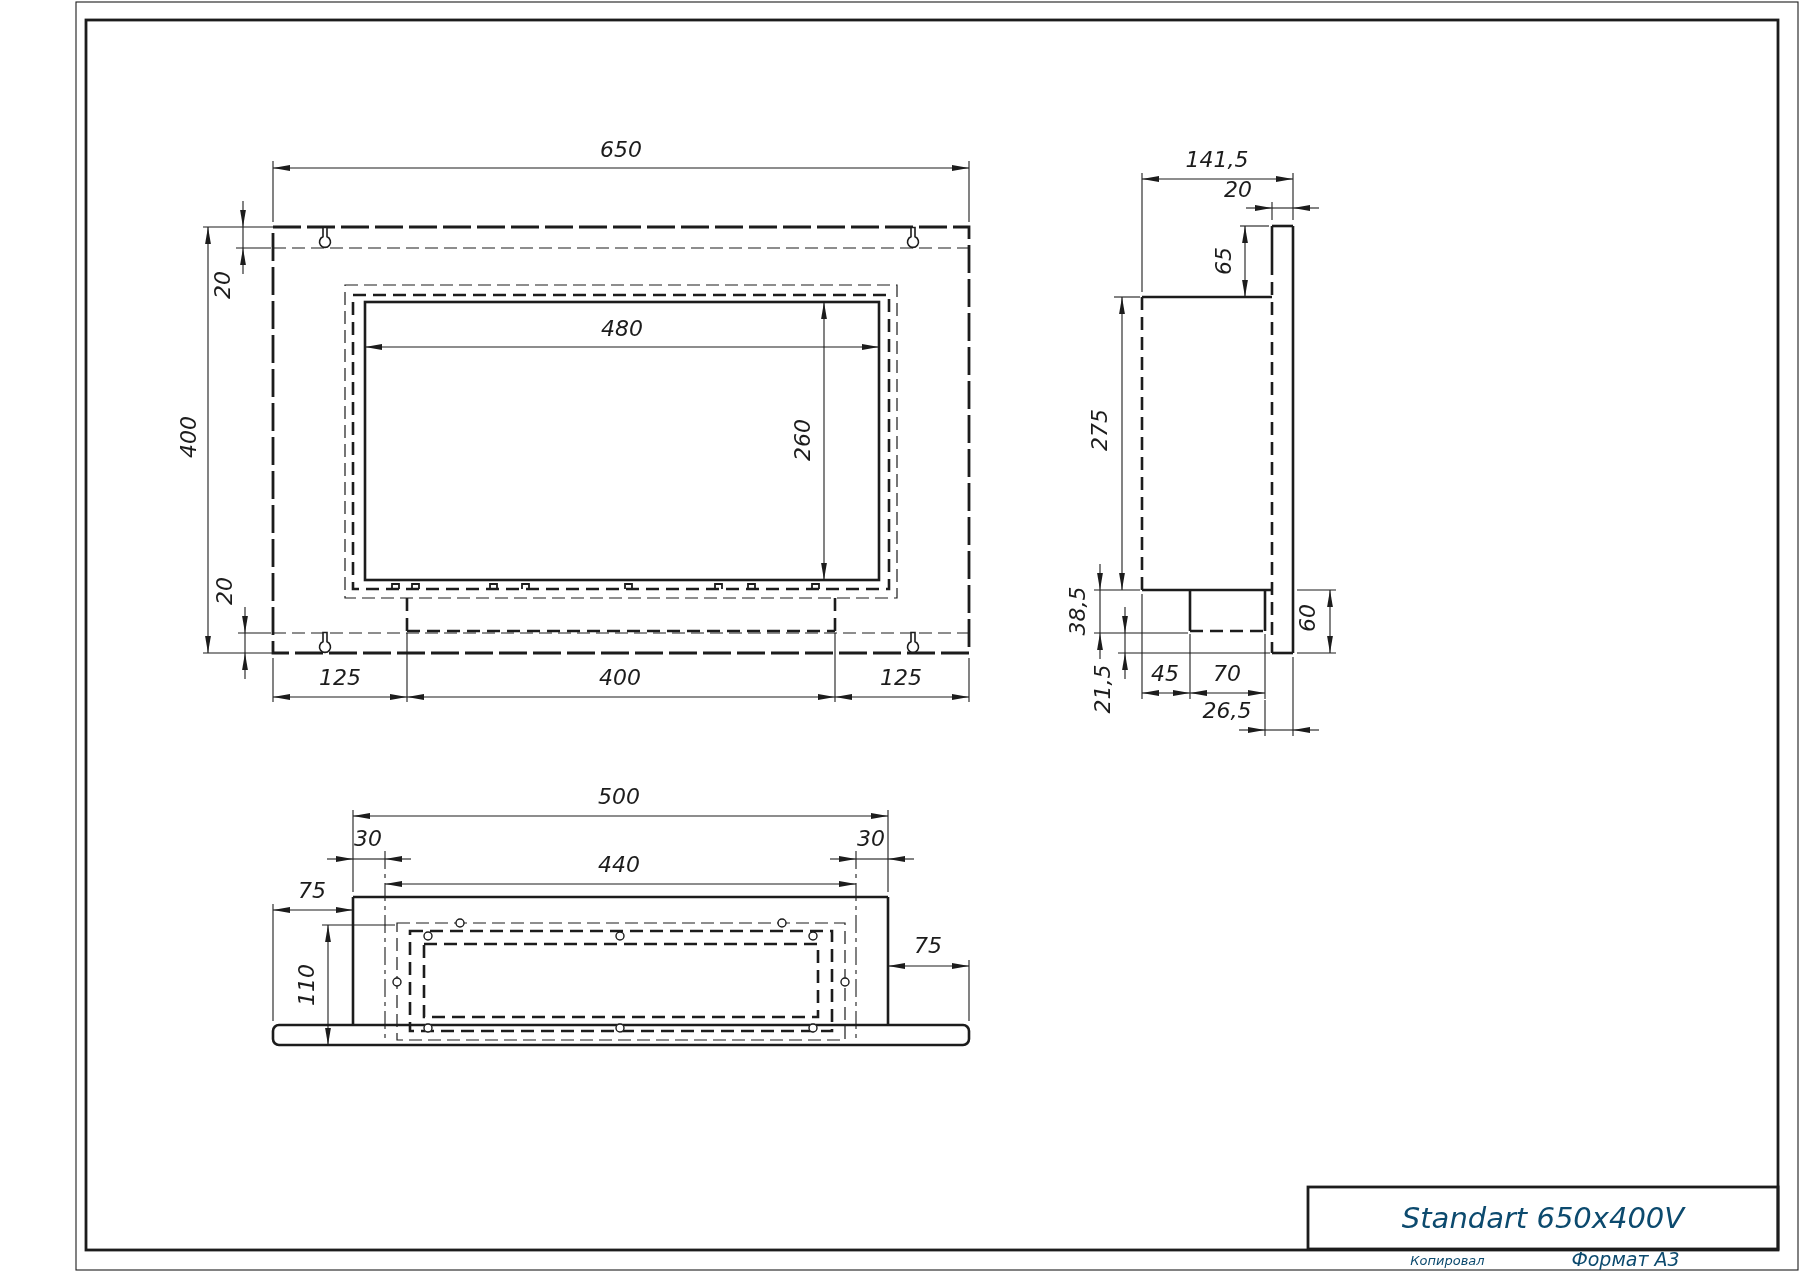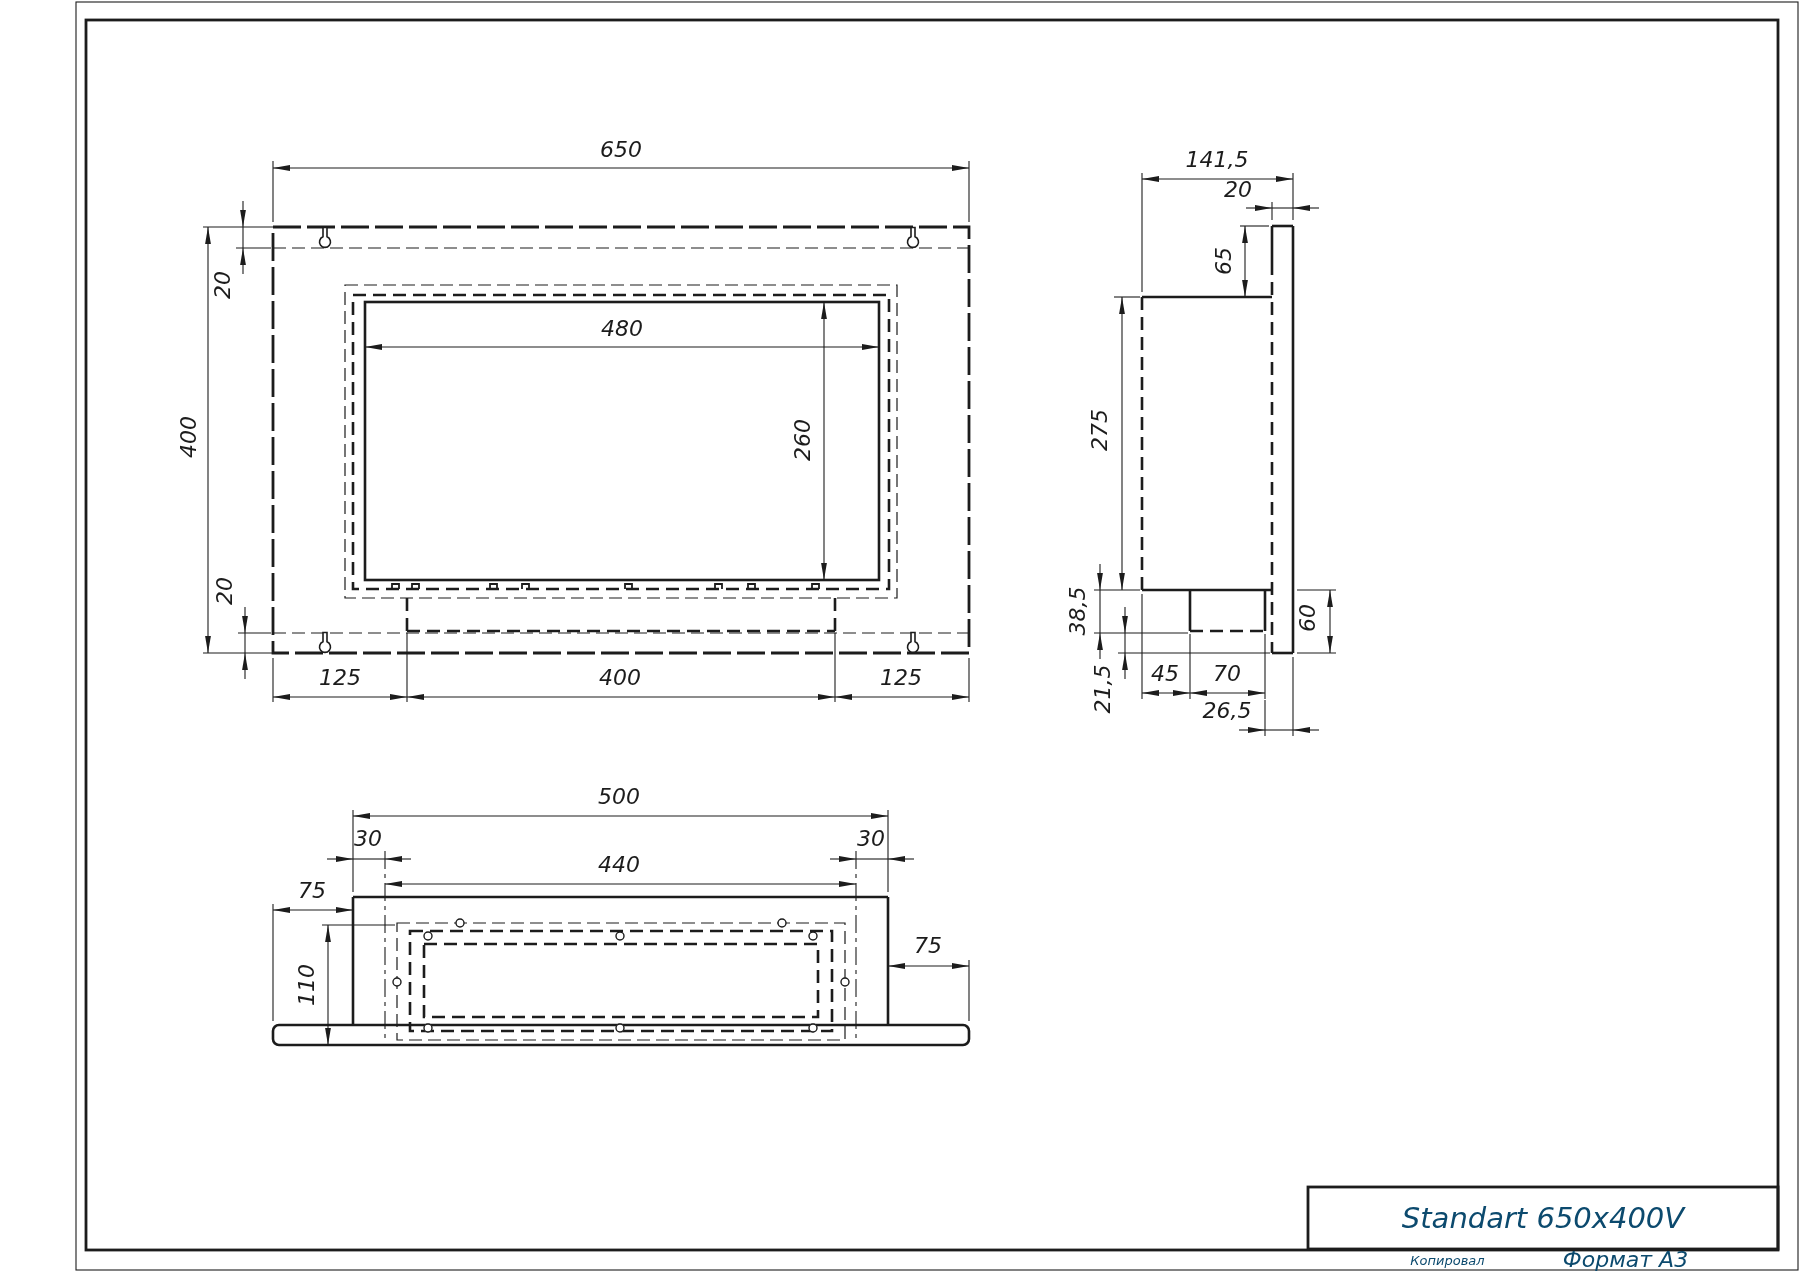--- a/index.html
+++ b/index.html
@@ -14,21 +14,21 @@
   .dn{stroke:#1c1c1c;stroke-width:1.2;fill:none;stroke-dasharray:13 6;}
   .dd{stroke:#1c1c1c;stroke-width:1.1;fill:none;stroke-dasharray:18 5 4 5;}
   .hole{stroke:#1c1c1c;stroke-width:1.4;fill:#ffffff;}
   .key{stroke:#1c1c1c;stroke-width:1.6;fill:#ffffff;}
   .tab{stroke:#1c1c1c;stroke-width:1.8;fill:none;}
   .ah{fill:#1c1c1c;stroke:none;}
   .dimtext{font-family:"DejaVu Sans",sans-serif;font-style:italic;font-size:22px;fill:#1c1c1c;}
   .overlay-text{position:absolute;color:#0c4a6e;font-style:italic;display:flex;align-items:center;justify-content:center;}
   #title-text{left:1308px;top:1192px;width:470px;height:52px;font-size:29px;}
   #footer-copied{left:1360px;top:1249px;width:175px;height:22px;font-size:13px;}
-  #footer-format{left:1538px;top:1248px;width:175px;height:22px;font-size:22px;}
+  #footer-format{left:1538px;top:1248px;width:175px;height:22px;font-size:19px;}
 </style>
 </head>
 <body>
 
 <div id="stage">
   <svg id="cad" width="1800" height="1273" viewBox="0 0 1800 1273">
       <rect x="273" y="227" width="696" height="426" rx="0" class="dtl"></rect>
       <line x1="273" y1="248" x2="969" y2="248" class="dn"></line>
       <line x1="273" y1="633" x2="969" y2="633" class="dn"></line>
       <path d="M 323 236.8 A 5.5 5.5 0 1 0 327 236.8 L 327 227.5 L 323 227.5 Z" class="key"></path>

